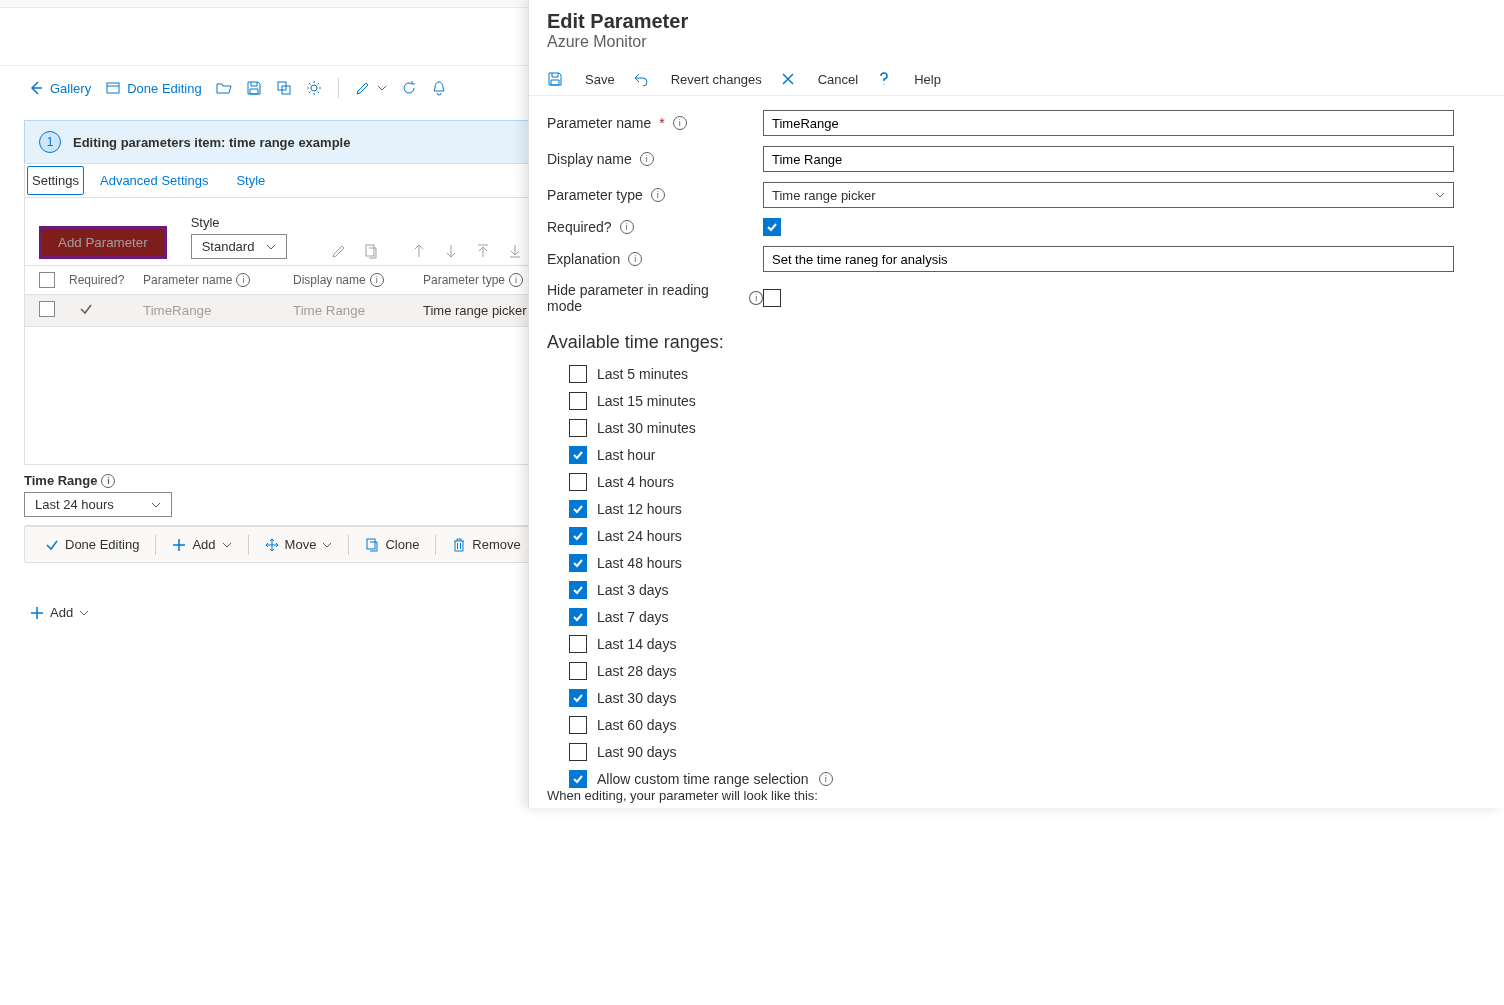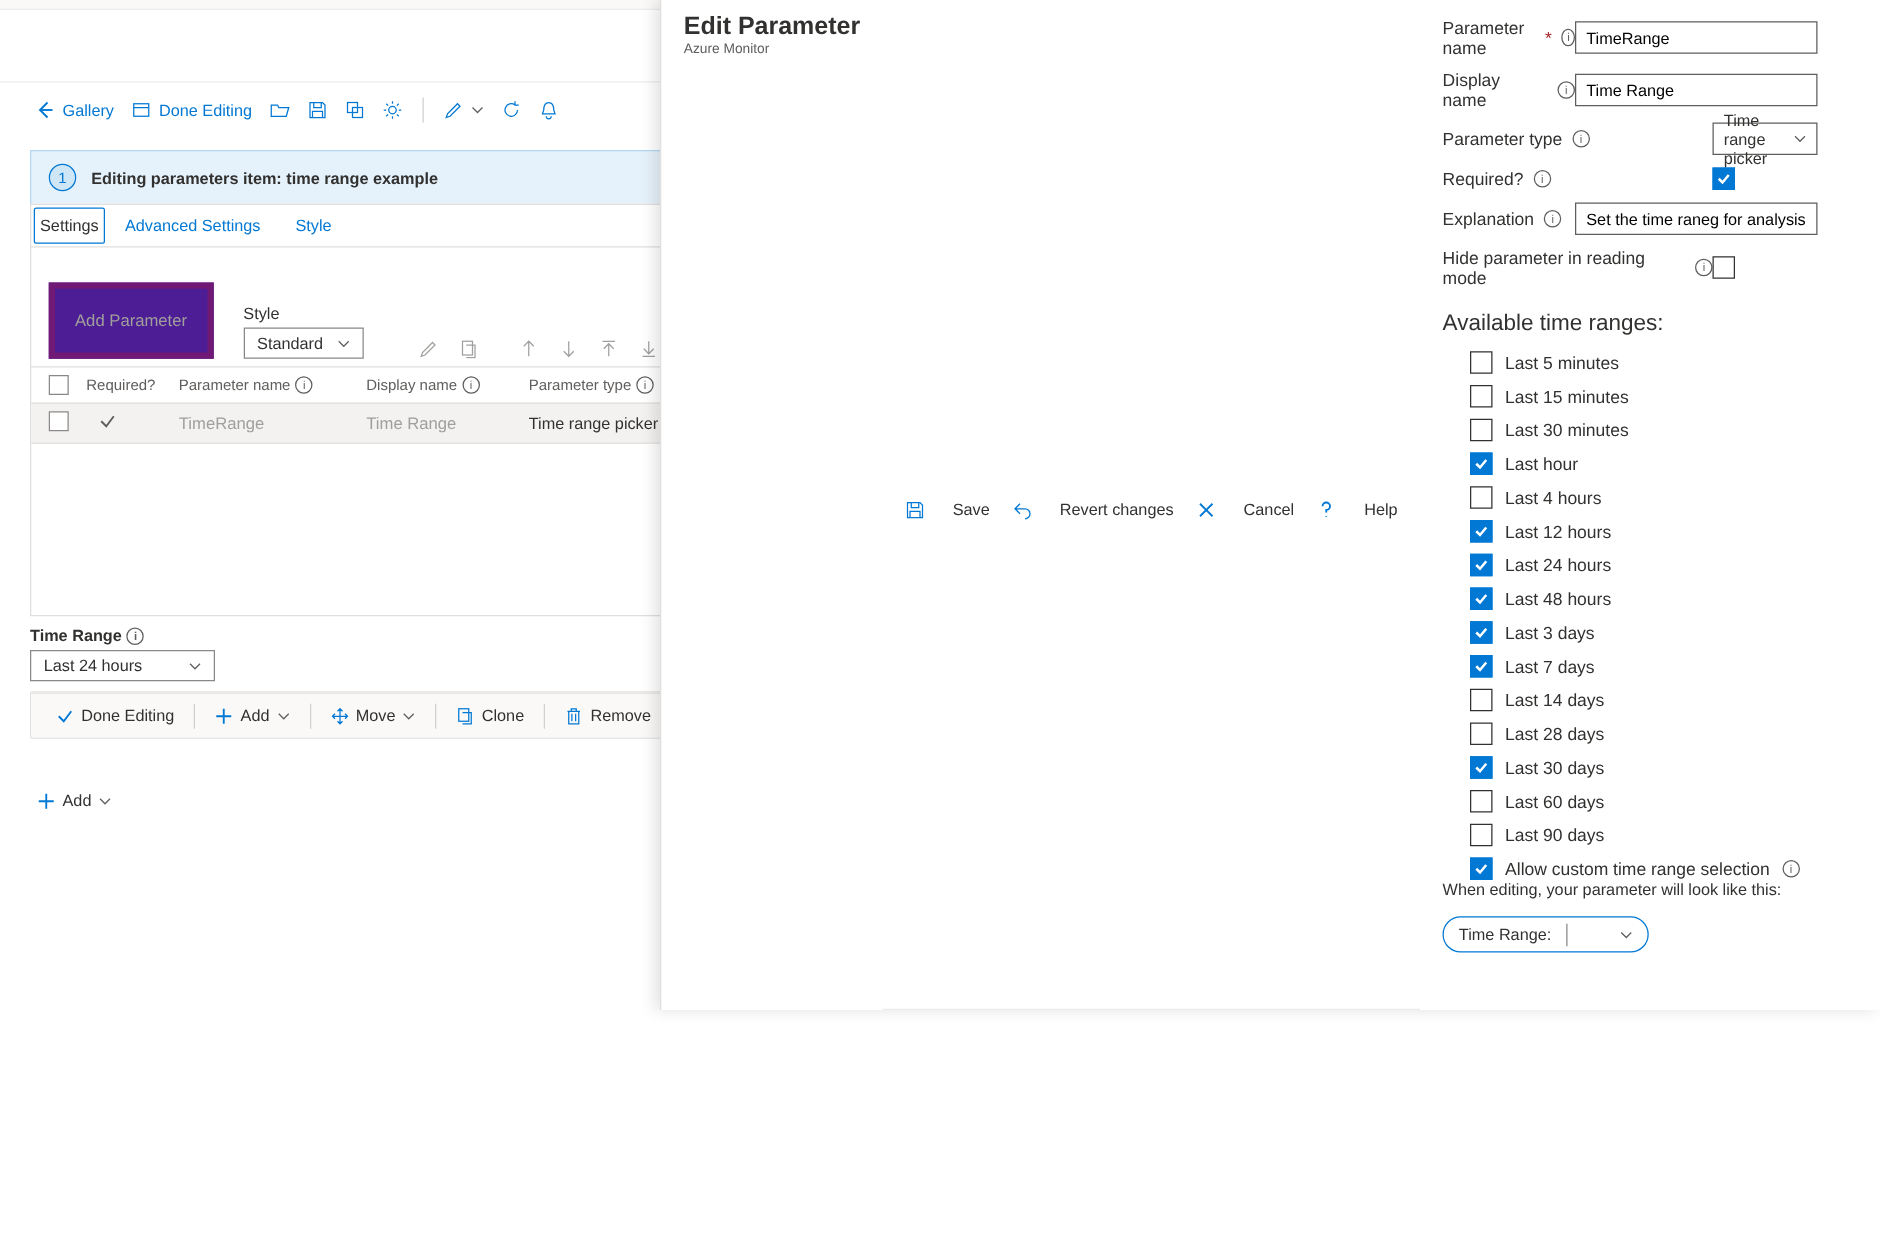--- a/index.html
+++ b/index.html
@@ -12,45 +12,45 @@
   .tb-icon { width: 16px; height: 16px; display: inline-flex; align-items: center; justify-content: center; }
   .content-wrap { padding: 10px 24px; }
   .param-card { border: 1px solid #e1dfdd; border-radius: 2px; background: #fff; overflow: hidden; width: 100%; }
   .edit-banner { background: #e6f2fb; border: 1px solid #b3d7f2; border-radius: 0; padding: 10px 14px; display: flex; align-items: center; gap: 12px; border-bottom: none; }
   .numcircle { width: 22px; height: 22px; border-radius: 50%; border: 1px solid #0078d4; background: #cfe6f7; display: flex; align-items: center; justify-content: center; font-size: 12px; color: #0078d4; }
   .tabs { display: flex; align-items: center; border: 1px solid #e1dfdd; border-bottom: none; }
   .tab { padding: 8px 14px; color: #0078d4; cursor: pointer; }
   .tab.active { color: #323130; border: 1px solid #0078d4; border-radius: 2px; margin: 2px; padding: 6px 4px; }
   .subbar { display: flex; align-items: flex-end; gap: 24px; padding: 6px 14px; border: 1px solid #e1dfdd; border-bottom: none; }
   .subbar .col { display: flex; flex-direction: column; gap: 4px; }
-  .add-param-btn { border: 5px solid #701a75; background: #4c1d95; padding: 18px 16px; color: #a19f9d; cursor: default; }
+  .add-param-btn { border: 3px solid #701a75; background: #7f1d1d; padding: 6px 16px; color: #a19f9d; cursor: default; }
   .style-select { border: 1px solid #8a8886; background: #fff; padding: 4px 10px; width: 96px; display: flex; justify-content: space-between; align-items: center; cursor: pointer; }
   .iconbar { display: flex; align-items: center; gap: 16px; margin-left: 20px; padding-top: 16px; }
   .icon-grey { color: #a19f9d; cursor: default; }
   .table-area { border: 1px solid #e1dfdd; min-height: 200px; }
   .thead { display: flex; align-items: center; padding: 6px 14px; font-size: 12px; color: #605e5c; gap: 0; }
   .thead .cell { display: flex; align-items: center; gap: 4px; }
   .trow { display: flex; align-items: center; padding: 6px 14px; background: #f3f2f1; border-top: 1px solid #e1dfdd; border-bottom: 1px solid #e1dfdd; }
   .chk { width: 16px; height: 16px; border: 1px solid #8a8886; background: #fff; display: inline-block; }
   .cell-input { border: none; background: transparent; color: #a19f9d; width: 100%; }
   .timerange-footer { padding: 8px 0 0 0; }
   .tr-label { display: flex; align-items: center; gap: 4px; font-size: 13px; font-weight: 600; margin-bottom: 4px; }
   .tr-select { border: 1px solid #8a8886; padding: 4px 10px; width: 148px; display: flex; justify-content: space-between; align-items: center; cursor: pointer; }
   .card-actions { border-top: 1px solid #e1dfdd; background: #faf9f8; display: flex; align-items: center; padding: 6px 10px; gap: 0; }
   .card-actions .act { display: inline-flex; align-items: center; gap: 6px; padding: 4px 10px; cursor: pointer; color: #323130; }
   .card-actions .act svg { color: #0078d4; }
   .card-actions .divider { width: 1px; height: 20px; background: #d2d0ce; margin: 0 6px; }
   .add-bottom { display: inline-flex; align-items: center; gap: 6px; padding: 4px 10px; cursor: pointer; color: #323130; margin-top: 38px; margin-left: -4px; }
   .add-bottom svg { color: #0078d4; }
 
   
-  .side-panel { position: absolute; top: 0; right: 0; width: 976px; height: 808px; background: #fff; box-shadow: -4px 0 12px rgba(0,0,0,.12); border-left: 1px solid #e1dfdd; display: flex; }
+  .side-panel { position: absolute; top: 0; right: 0; width: 976px; height: 808px; background: #fff; box-shadow: -4px 0 12px rgba(0,0,0,.12); border-left: 1px solid #e1dfdd; display: flex; flex-direction: column; }
   .sp-header { padding: 10px 18px 4px 18px; }
   .sp-title { font-size: 20px; font-weight: 600; }
-  .sp-subtitle { font-size: 11px; color: #605e5c; }
+  .sp-subtitle { font-size: 16px; color: #605e5c; }
   .sp-toolbar { display: flex; align-items: center; gap: 18px; padding: 8px 18px; border-bottom: 1px solid #edebe9; margin-top: 8px; }
   .sp-tb-item { display: inline-flex; align-items: center; gap: 22px; cursor: pointer; }
   .sp-tb-item svg { color: #0078d4; }
   .sp-body { padding: 14px 50px 20px 18px; overflow-y: auto; flex: 1; }
   .form-row { display: flex; align-items: center; margin-bottom: 10px; }
   .form-label { width: 216px; display: flex; align-items: center; gap: 8px; font-size: 14px; }
   .req { color: #a4262c; }
   .info-icon { width: 14px; height: 14px; border: 1px solid #605e5c; border-radius: 50%; display: inline-flex; align-items: center; justify-content: center; font-size: 9px; color: #605e5c; }
   .form-input { flex: 1; border: 1px solid #605e5c; padding: 4px 8px; font-size: 13px; height: 26px; }
   .form-select { flex: 1; border: 1px solid #605e5c; padding: 4px 8px; font-size: 13px; height: 26px; display: flex; justify-content: space-between; align-items: center; cursor: pointer; }

